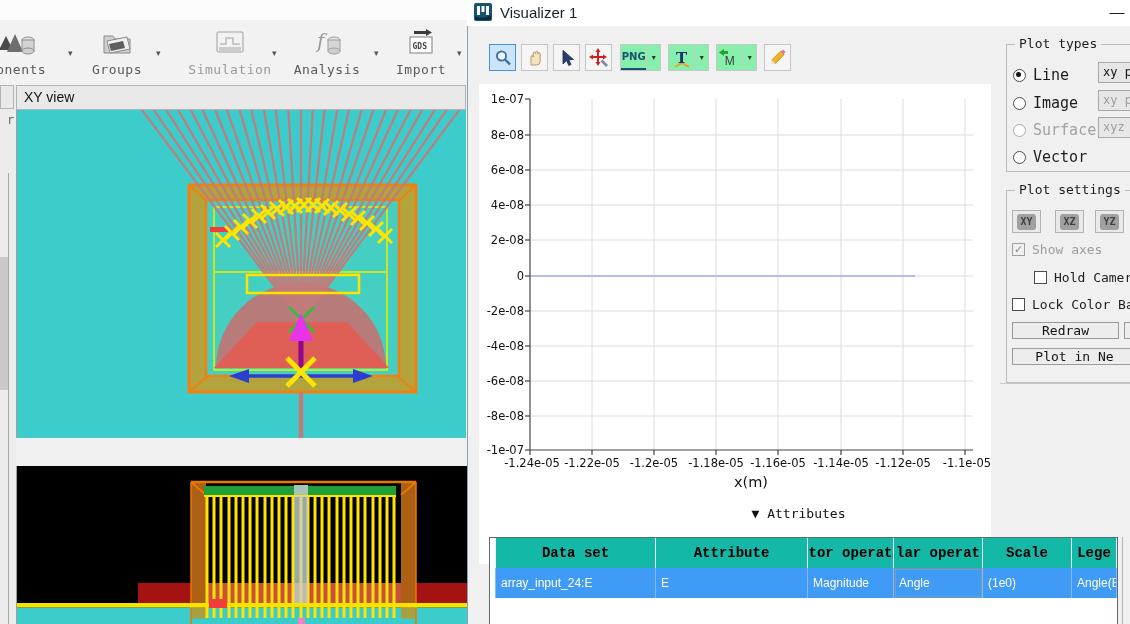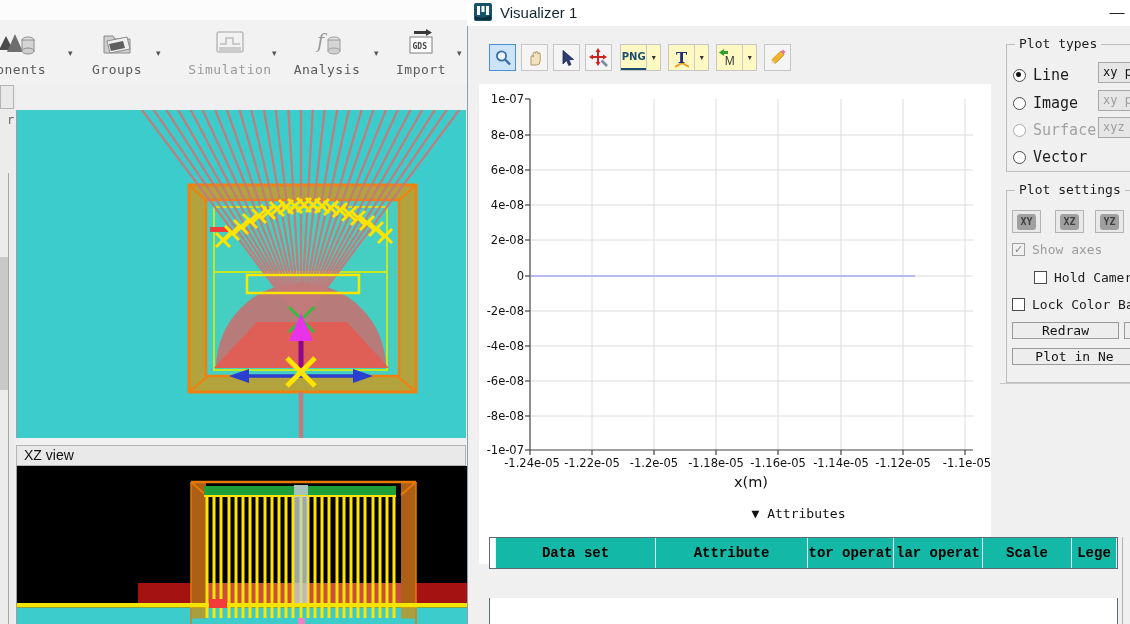--- a/index.html
+++ b/index.html
@@ -22,21 +22,21 @@
 
   
   .vis-win{left:467px;top:0;width:663px;height:624px;background:#f0f0f0;border-left:1px solid #8ca0ac;box-sizing:border-box;}
   .vis-title{left:467px;top:0;width:663px;height:26px;background:#ffffff;}
   .vis-title-text{left:500px;top:4px;font-size:15px;color:#10232f;font-weight:500;}
   .minimize{left:1106px;top:1px;width:22px;height:22px;text-align:center;font-size:15px;color:#222;line-height:22px;}
 
   .vbtn{position:absolute;width:27px;height:27px;background:#f5f5f5;border:1px solid #c6c6c6;box-sizing:border-box;
         display:flex;align-items:center;justify-content:center;}
   .vbtn.sel{background:#cce4f7;border:1px solid #4a90d9;}
-  .combo{position:absolute;height:27px;background:#fef9c3;border:1px solid #c6c6c6;box-sizing:border-box;display:flex;}
+  .combo{position:absolute;height:27px;background:#86efac;border:1px solid #c6c6c6;box-sizing:border-box;display:flex;}
   .combo .ic{width:26px;display:flex;align-items:center;justify-content:center;}
   .combo .dd{width:13px;border-left:1px solid #c9c9c9;display:flex;align-items:center;justify-content:center;font-size:8px;color:#333;}
 
   .plot-panel{left:479px;top:84px;width:512px;height:480px;background:#fff;}
 
   .groupbox{position:absolute;border:1px solid #bcbcbc;box-sizing:border-box;}
   .gb-title{position:absolute;top:-9px;left:8px;background:#f0f0f0;padding:0 4px;
             font-family:"DejaVu Sans Mono",monospace;font-size:13px;color:#1c1c1c;}
   .radio{width:13px;height:13px;border:1px solid #4c4c4c;border-radius:50%;background:#fff;box-sizing:border-box;position:relative;}
   .radio.on::after{content:"";position:absolute;left:2px;top:2px;width:5px;height:5px;border-radius:50%;background:#111;}
@@ -144,20 +144,23 @@
     <div class="tb-arrow" style="left:457px;">▾</div>
   </div>
 
   <div class="abs left-strip">
     <div class="abs" style="left:0;top:0;width:14px;height:24px;background:#e9e9e9;border:1px solid #b4b4b4;box-sizing:border-box;"></div>
     <div class="abs mono" style="left:7px;top:28px;font-size:12px;color:#666;">r</div>
     <div class="abs" style="left:8px;top:88px;width:1px;height:451px;background:#a8a8a8;"></div>
     <div class="abs" style="left:0;top:172px;width:8px;height:133px;background:#c9c9c9;"></div>
   </div>
 
+  <div class="abs viewbar" style="left:16px;top:85px;width:450px;height:25px;line-height:23px;">
+    <span>XY view</span>
+  </div>
   <div class="abs" style="left:16px;top:110px;width:450px;height:328px;background:#3dcccc;border-left:1px solid #9aa0a6;box-sizing:border-box;">
     <svg width="450" height="328" viewBox="0 0 450 328">
 
       <rect x="172" y="75" width="227" height="207" fill="#b3a33c" stroke="#f08010" stroke-width="3"></rect>
       <line x1="172" y1="75" x2="191" y2="92" stroke="#f08010" stroke-width="2"></line>
       <line x1="399" y1="75" x2="380" y2="92" stroke="#f08010" stroke-width="2"></line>
       <line x1="172" y1="282" x2="191" y2="266" stroke="#f08010" stroke-width="2"></line>
       <line x1="399" y1="282" x2="380" y2="266" stroke="#f08010" stroke-width="2"></line>
       <rect x="189" y="90" width="193" height="176" fill="#44cfc2" stroke="#f08010" stroke-width="2.5"></rect>
 
@@ -244,23 +247,20 @@
         <polygon points="356,266 336,259 336,273" fill="#2a3fd0"></polygon>
       </g>
 
       <g stroke="#ffe400" stroke-width="5">
         <line x1="270" y1="248" x2="298" y2="276"></line>
           <line x1="298" y1="248" x2="270" y2="276"></line>
       </g>
     </svg>
   </div>
 
-  <div class="abs viewbar" style="left:16px;top:445px;width:450px;height:21px;line-height:19px;">
-    <span>XZ view</span>
-  </div>
   <div class="abs" style="left:16px;top:466px;width:450px;height:158px;background:#000;border-left:1px solid #9aa0a6;box-sizing:border-box;">
     <svg width="450" height="158" viewBox="0 0 450 158">
       <rect x="0" y="0" width="450" height="158" fill="#000"></rect>
       <rect x="0" y="141.5" width="450" height="16.5" fill="#3dcccc"></rect>
       <rect x="121" y="117" width="329" height="20" fill="#a51212"></rect>
       <rect x="174" y="117" width="225" height="20" fill="#c8503c"></rect>
       <rect x="174" y="141.5" width="15" height="11" fill="#a8a040"></rect>
       <rect x="384" y="141.5" width="15" height="11" fill="#a8a040"></rect>
       <rect x="174" y="16" width="15" height="126" fill="#ad5f16"></rect>
       <rect x="384" y="16" width="15" height="126" fill="#ad5f16"></rect>
@@ -515,17 +515,26 @@
   <div class="abs attr-table">
     <div class="t-row t-head">
       <div class="t-cell t-sliver"></div>
       <div class="t-cell" style="width:160px;">Data set</div>
       <div class="t-cell" style="width:152px;">Attribute</div>
       <div class="t-cell" style="width:86px;">tor operat</div>
       <div class="t-cell" style="width:89px;">lar operat</div>
       <div class="t-cell" style="width:89px;">Scale</div>
       <div class="t-cell" style="flex:1;">Lege</div>
     </div>
+    <div class="t-row t-data">
+      <div class="t-cell t-sliver" style="padding-left:0;"></div>
+      <div class="t-cell" style="width:160px;">array_input_24:E</div>
+      <div class="t-cell" style="width:152px;">E</div>
+      <div class="t-cell" style="width:86px;">Magnitude</div>
+      <div class="t-cell focus-cell" style="width:89px;">Angle</div>
+      <div class="t-cell" style="width:89px;">(1e0)</div>
+      <div class="t-cell" style="flex:1;">Angle(E</div>
+    </div>
   </div>
   <div class="abs" style="left:489px;top:598px;width:629px;height:26px;background:#fff;border-left:1px solid #5f6b73;border-right:1px solid #5f6b73;box-sizing:border-box;"></div>
   <div class="abs" style="left:1122px;top:537px;width:1px;height:87px;background:#aeb4b8;"></div>
 
 </div>
 
 </body></html>

